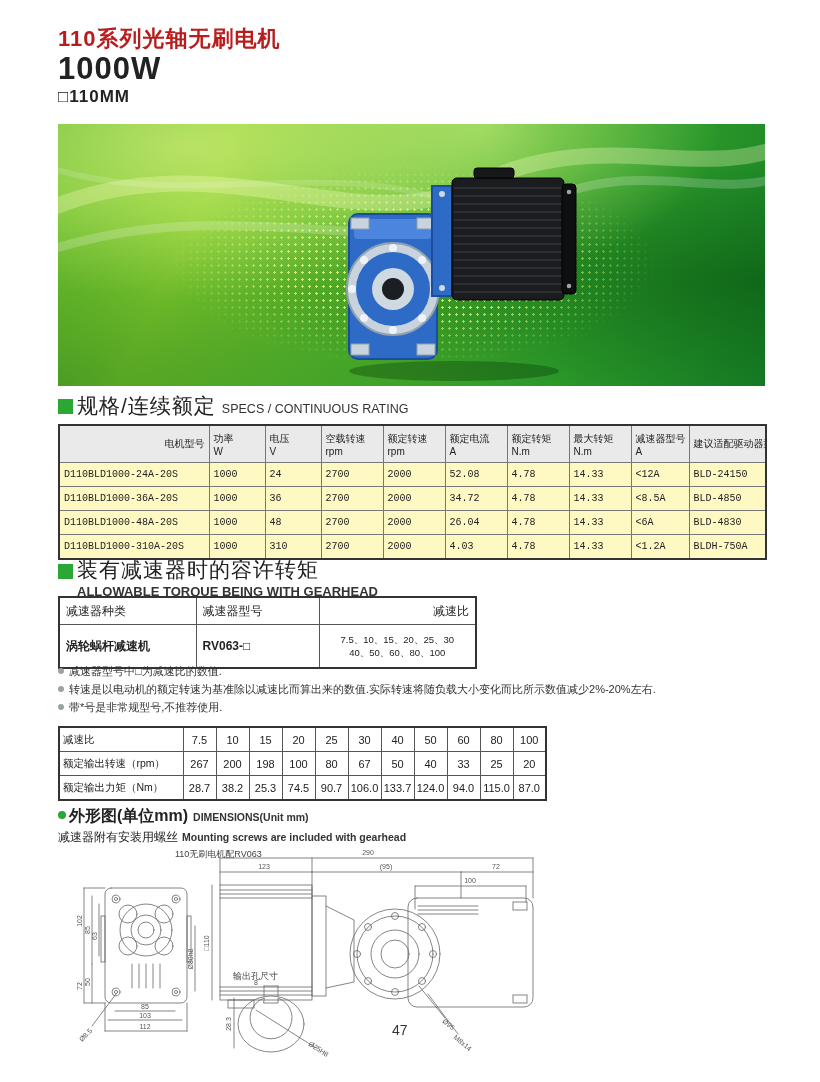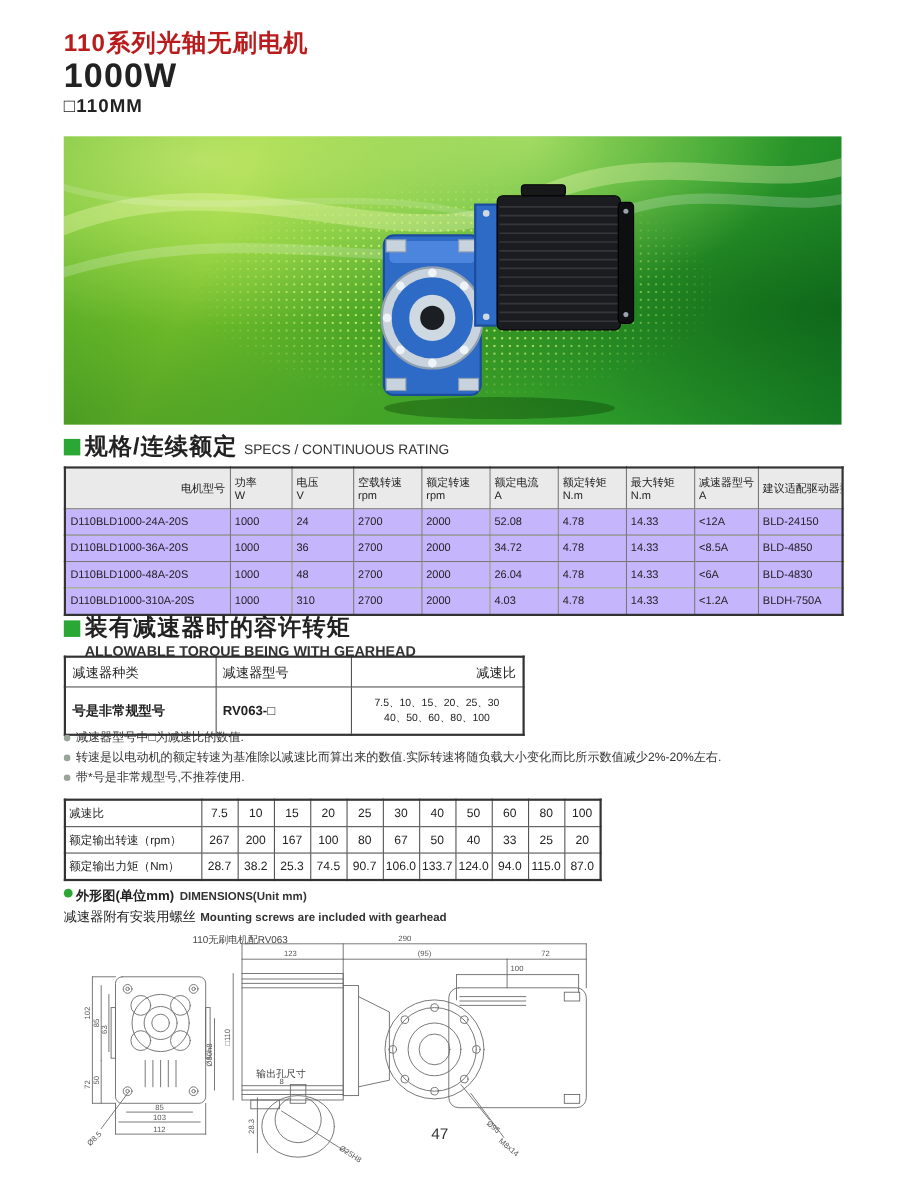--- a/index.html
+++ b/index.html
@@ -25,32 +25,32 @@
     background-image:radial-gradient(rgba(225,250,120,0.85) 1px, transparent 1.4px);
     background-size:7px 7px;
     -webkit-mask-image:radial-gradient(ellipse at center, #000 35%, transparent 72%);
     mask-image:radial-gradient(ellipse at center, #000 35%, transparent 72%);}
   .product{position:absolute;left:266px;top:32px;}
 
   
   .sec1-title{position:absolute;left:58px;top:392px;display:flex;align-items:baseline;}
   .sec2-title{position:absolute;left:58px;top:556px;}
   .green-sq{display:inline-block;width:15px;height:15px;background:#2aa734;margin-right:4px;position:relative;top:1px;}
-  .sec-cn{font-size:21px;font-weight:bold;color:#222;letter-spacing:1px;}
+  .sec-cn{font-size:21px;font-weight:normal;color:#222;letter-spacing:1px;}
   .sec-en{font-size:12.5px;font-weight:normal;color:#333;margin-left:6px;}
   .sec2-line1{display:flex;align-items:center;}
   .sec2-en{font-size:13px;font-weight:bold;color:#333;margin-left:20px;line-height:16px;}
 
   
   table{border-collapse:collapse;table-layout:fixed;}
   .t1{position:absolute;left:58px;top:424px;width:707px;font-size:10px;border:2px solid #333;}
   .t1 th,.t1 td{border:1px solid #777;padding:1px 4px;text-align:left;vertical-align:middle;overflow:hidden;white-space:nowrap;}
   .t1 thead th{background:#eaeaea;font-weight:normal;height:34px;}
   .t1 thead th.center{text-align:right;}
-  .t1 tbody td{height:21px;background:#c4b5fd;}
+  .t1 tbody td{height:21px;background:#fef9c3;font-family:Liberation Mono, monospace;}
   .hdr-unit{display:block;}
 
   .t2{position:absolute;left:58px;top:596px;width:417px;font-size:12px;border:2px solid #333;}
   .t2 th,.t2 td{border:1px solid #555;padding:2px 6px;vertical-align:middle;}
   .t2 thead th{font-weight:normal;height:22px;text-align:left;background:#fff;}
   .t2 thead th.right{text-align:right;}
   .t2 tbody td{height:38px;font-weight:bold;}
   .t2 td.ratios{font-weight:normal;font-size:9.5px;text-align:center;line-height:13px;padding:2px 2px;}
 
   .t3{position:absolute;left:58px;top:726px;width:487px;font-size:11px;border:2px solid #333;}
@@ -60,21 +60,21 @@
 
   
   .notes{position:absolute;left:58px;top:662px;font-size:11px;color:#333;}
   .note{display:flex;align-items:center;line-height:18px;}
   .note .dot{width:6px;height:6px;border-radius:50%;background:#9aa59a;margin-right:5px;flex:0 0 auto;}
 
   
   .dim-title{position:absolute;left:58px;top:806px;}
   .dim-line1{display:flex;align-items:baseline;}
   .green-dot{width:8px;height:8px;border-radius:50%;background:#2aa734;margin-right:3px;position:relative;top:-2px;}
-  .dim-cn{font-size:12px;font-weight:bold;color:#222;}
+  .dim-cn{font-size:16px;font-weight:bold;color:#222;}
   .dim-en{font-size:10.5px;font-weight:bold;color:#333;margin-left:5px;}
   .dim-sub{font-size:12px;color:#222;margin-top:2px;}
   .dim-sub .en{font-size:10.5px;font-weight:bold;color:#333;margin-left:4px;}
 
   .drawing{position:absolute;left:68px;top:846px;}
   .drawing svg{display:block;}
   .dwg-text{fill:#555;font-size:7px;font-family:"Liberation Sans","DejaVu Sans",sans-serif;}
   .dwg-label{fill:#444;font-size:9px;font-family:"Liberation Sans","DejaVu Sans",sans-serif;}
 
   .page-num{position:absolute;left:392px;top:1022px;font-size:14px;color:#333;}
@@ -256,21 +256,21 @@
       </colgroup>
     <thead>
       <tr>
         <th>减速器种类</th>
         <th>减速器型号</th>
         <th class="right">减速比</th>
       </tr>
     </thead>
     <tbody>
       <tr>
-        <td>号是非常规型号</td>
+        <td>涡轮蜗杆减速机</td>
         <td>RV063-□</td>
         <td class="ratios">
           <span>7.5、10、15、20、25、30</span><br>
           <span>40、50、60、80、100</span>
         </td>
       </tr>
     </tbody>
   </table>
 
   <div class="notes">
@@ -315,21 +315,21 @@
           <td class="val">40</td>
           <td class="val">50</td>
           <td class="val">60</td>
           <td class="val">80</td>
           <td class="val">100</td>
       </tr>
       <tr>
         <td class="lbl">额定输出转速（rpm）</td>
         <td class="val">267</td>
           <td class="val">200</td>
-          <td class="val">167</td>
+          <td class="val">198</td>
           <td class="val">100</td>
           <td class="val">80</td>
           <td class="val">67</td>
           <td class="val">50</td>
           <td class="val">40</td>
           <td class="val">33</td>
           <td class="val">25</td>
           <td class="val">20</td>
       </tr>
       <tr>

